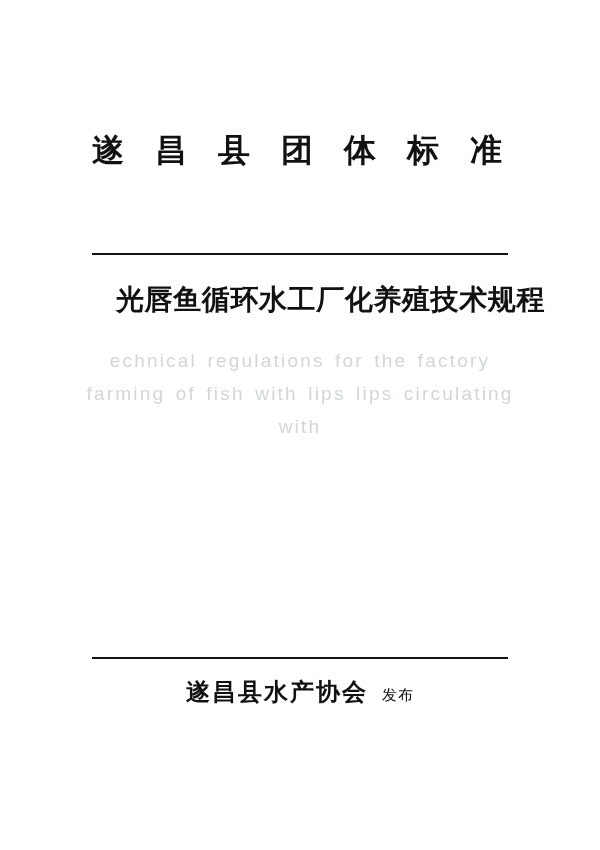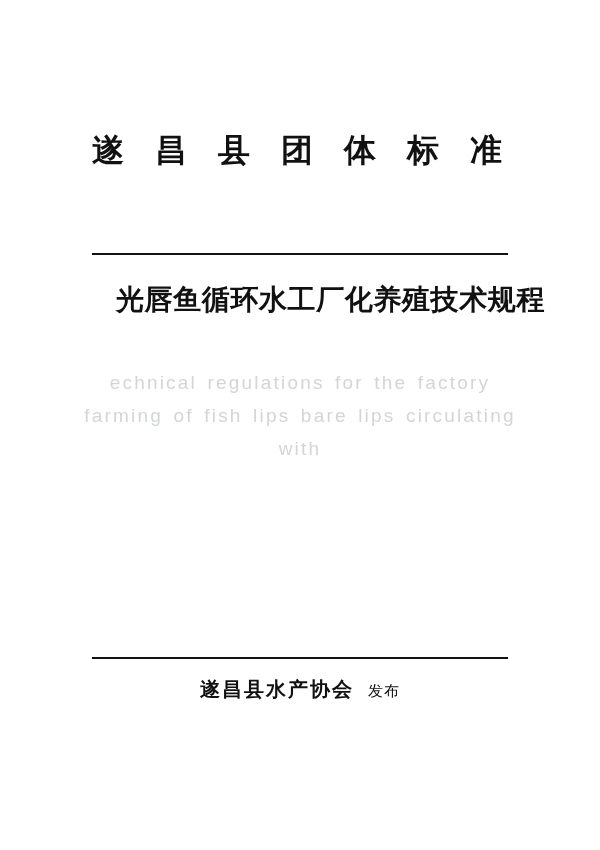--- a/index.html
+++ b/index.html
@@ -58,21 +58,21 @@
     font-size: 28px;
     font-weight: 700;
     letter-spacing: 0.6px;
     white-space: nowrap;
     color: #111111;
   }
   
   .en-title {
     position: absolute;
     left: 0;
-    top: 366px;
+    top: 344px;
     width: 600px;
     text-align: center;
     color: #d3d6d6;
     font-size: 19px;
     font-weight: 400;
     letter-spacing: 2.2px;
     word-spacing: 3px;
     line-height: 33px;
   }
   
@@ -97,21 +97,21 @@
   .issuer {
     position: absolute;
     left: 0;
     top: 676px;
     width: 600px;
     text-align: center;
     white-space: nowrap;
     color: #111111;
   }
   .issuer .issuer-name {
-    font-size: 20px;
+    font-size: 24px;
     font-weight: 700;
     letter-spacing: 2px;
   }
   .issuer .issuer-action {
     font-size: 15px;
     font-weight: 400;
     margin-left: 14px;
     letter-spacing: 1px;
   }
 </style>
@@ -122,21 +122,21 @@
 
   <div class="org-title">遂昌县团体标准</div>
 
 
   <div class="rule rule-top"></div>
 
   <h1 class="cn-title">光唇鱼循环水工厂化养殖技术规程</h1>
 
   <div class="en-title">
     <div>echnical regulations for the factory</div>
-    <div>farming of fish lips bare lips circulating</div>
+    <div>farming of fish with lips lips circulating</div>
     <div>with</div>
   </div>
 
 
   <div class="rule rule-bottom"></div>
 
   <div class="issuer">
     <span class="issuer-name">遂昌县水产协会</span><span class="issuer-action">发布</span>
   </div>
 

